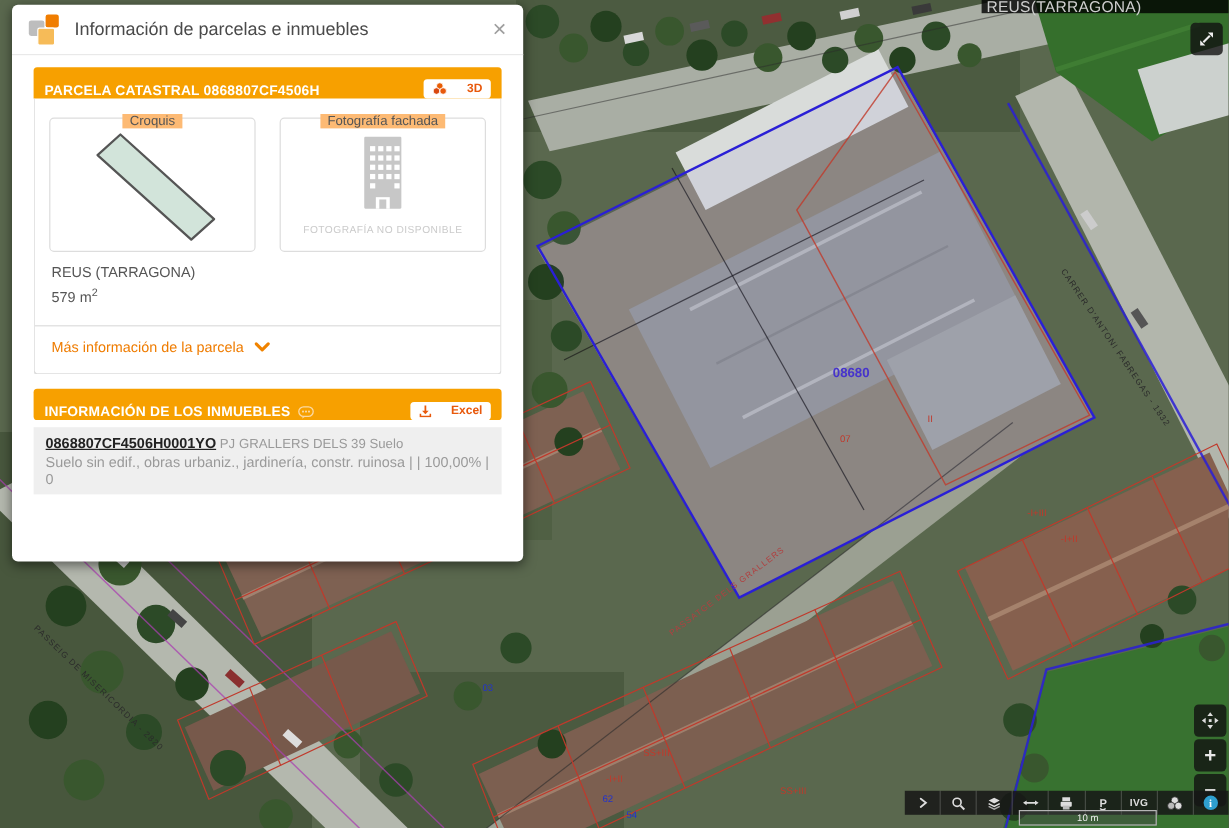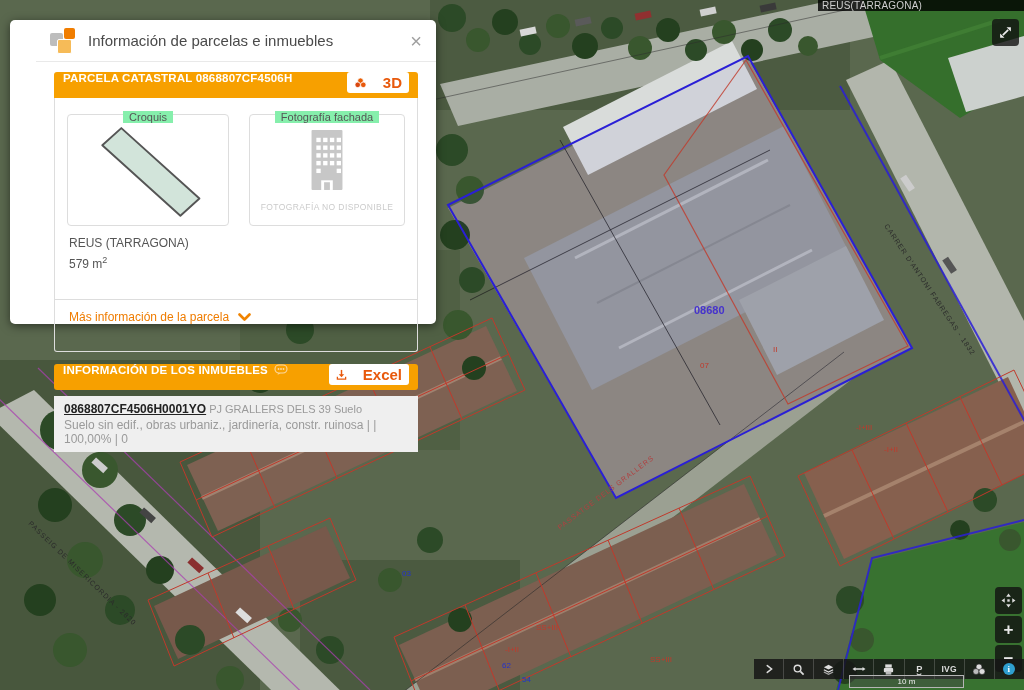--- a/index.html
+++ b/index.html
@@ -5,21 +5,21 @@
   html,body{margin:0;padding:0;background:#222;}
   .stage{position:relative;width:1024px;height:690px;overflow:hidden;
          font-family:"Liberation Sans",sans-serif;background:#5a684e;}
   .stage *{box-sizing:border-box;}
 
   
   .map-svg{position:absolute;left:0;top:0;width:1024px;height:690px;display:block;}
 
   
   .attribution{position:absolute;left:818px;top:0;width:206px;height:11px;
-    background:rgba(0,0,0,.8);color:#cfcfcf;font-size:10px;line-height:11px;
+    background:rgba(0,0,0,.8);color:#cfcfcf;font-size:13px;line-height:11px;
     padding-left:4px;letter-spacing:.2px;}
 
   
   .ctrl-btn{position:absolute;width:27px;height:27px;border-radius:4px;
     background:rgba(18,18,18,.8);color:#e8e8e8;display:flex;align-items:center;
     justify-content:center;font-size:16px;font-weight:bold;cursor:pointer;}
   .btn-expand{left:992px;top:19px;}
   .btn-pan{left:995px;top:587px;}
   .btn-zoomin{left:995px;top:616px;font-size:17px;}
   .btn-zoomout{left:995px;top:645px;font-size:17px;}
@@ -30,55 +30,55 @@
   .tb-cell{flex:1;display:flex;align-items:center;justify-content:center;
     border-left:1px solid rgba(255,255,255,.18);cursor:pointer;color:#ddd;}
   .tb-cell:first-child{border-left:none;}
   .tb-ivg{font-size:8.5px;font-weight:bold;letter-spacing:.3px;}
 
   .scalebar{position:absolute;left:849px;top:675px;width:115px;height:13px;
     background:rgba(70,70,70,.45);border:1px solid #b5b5b5;color:#efefef;
     font-size:8px;display:flex;align-items:center;justify-content:center;}
 
   
-  .panel{position:absolute;left:10px;top:20px;width:426px;height:304px;
-    background:#fff;border-radius:5px;box-shadow:0 2px 10px rgba(0,0,0,.5);padding-left:26px;}
+  .panel{position:absolute;left:10px;top:4px;width:426px;height:464px;
+    background:#fff;border-radius:5px;box-shadow:0 2px 10px rgba(0,0,0,.5);}
   .panel-header{height:42px;display:flex;align-items:center;padding:0 14px;
     border-bottom:1px solid #e9e9e9;}
   .logo{position:relative;width:26px;height:26px;margin-right:12px;flex:0 0 auto;}
   .logo .sq-gray{position:absolute;left:0;top:5px;width:13px;height:13px;background:#bdbdbd;border-radius:2px;}
   .logo .sq-dkorange{position:absolute;left:14px;top:0;width:11px;height:11px;background:#f07d00;border-radius:2px;}
   .logo .sq-ltorange{position:absolute;left:7px;top:11px;width:15px;height:15px;background:#f6bb58;border-radius:2px;border:1px solid #fff;}
   .panel-title{font-size:15px;color:#4a4a4a;}
   .close-x{margin-left:auto;color:#9f9f9f;font-size:20px;line-height:20px;cursor:pointer;}
 
   .section{margin:10px 18px 0;}
   .bar-orange{height:26px;background:#F7A000;border-radius:3px 3px 0 0;
-    display:flex;align-items:flex-start;padding:0 9px;}
+    display:flex;align-items:flex-end;padding:0 9px;}
   .bar-orange.rounded{border-radius:3px;}
   .bar-label{color:#fff;font-size:11.5px;font-weight:bold;letter-spacing:.2px;}
   .bar-bubble{margin-left:6px;display:flex;}
   .white-btn{margin-left:auto;background:#fff;border-radius:3px;padding:2px 7px;
     display:flex;align-items:center;gap:16px;cursor:pointer;
-    color:#e8590c;font-size:15px;font-weight:bold;}
+    color:#e8590c;font-size:10px;font-weight:bold;}
 
   .card-body{border:1px solid #ddd;border-top:none;border-radius:0 0 3px 3px;
     padding:10px 12px 0;}
   .thumbs{display:flex;gap:20px;}
   .fieldbox{flex:1;height:112px;border:1px solid #ddd;border-radius:4px;
     position:relative;margin-top:6px;}
   .fieldbox .legend{position:absolute;top:-8px;left:0;right:0;text-align:center;}
-  .fieldbox .legend span{background:#86efac;padding:0 6px;font-size:11px;color:#555;}
+  .fieldbox .legend span{background:#fdba74;padding:0 6px;font-size:11px;color:#555;}
   .fieldbox .inner{width:100%;height:100%;display:flex;flex-direction:column;
     align-items:center;justify-content:center;}
   .no-photo-caption{font-size:8.5px;color:#cbcbcb;letter-spacing:.4px;margin-top:10px;}
 
   .address{padding:9px 2px 10px;font-size:12px;color:#555;line-height:17px;}
   .address sup{font-size:9px;}
-  .morelink-row{border-top:1px solid #ddd;margin:16px -12px;padding:10px 14px 11px;
+  .morelink-row{border-top:1px solid #ddd;margin:4px -12px;padding:10px 14px 11px;
     display:flex;align-items:center;cursor:pointer;}
   .morelink{color:#ef7c00;font-size:12px;}
   .morelink-row svg{margin-left:9px;}
 
   .prop-row{margin-top:6px;background:#efefef;padding:6px 10px 6px;cursor:default;}
   .prop-line1{font-size:11px;color:#9a9a9a;}
   .prop-ref{font-size:12px;color:#222;font-weight:bold;text-decoration:underline;
     cursor:pointer;}
   .prop-line2{font-size:12px;color:#9a9a9a;margin-top:2px;}
 </style>

